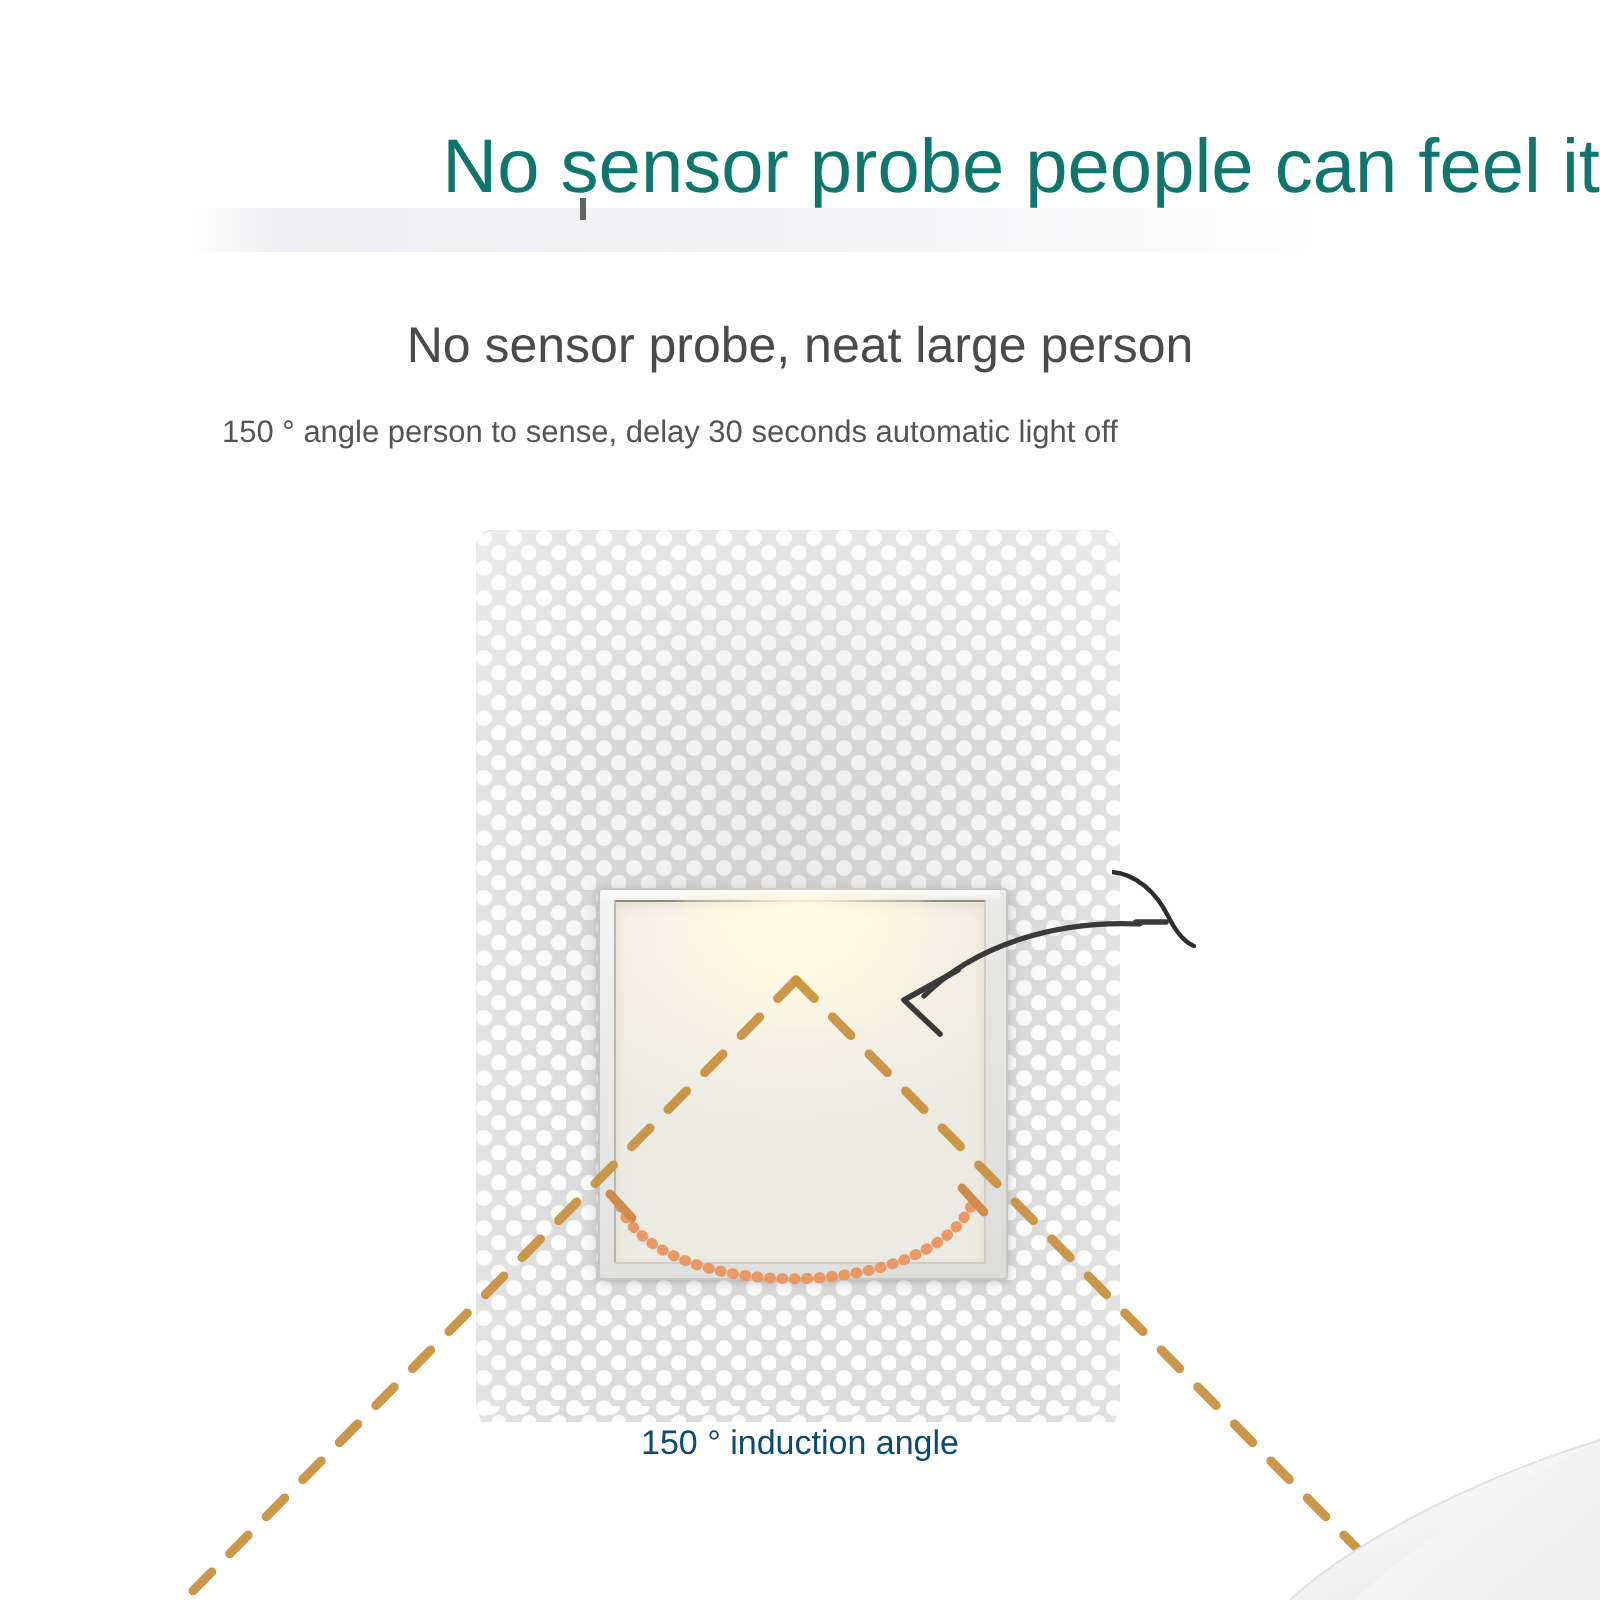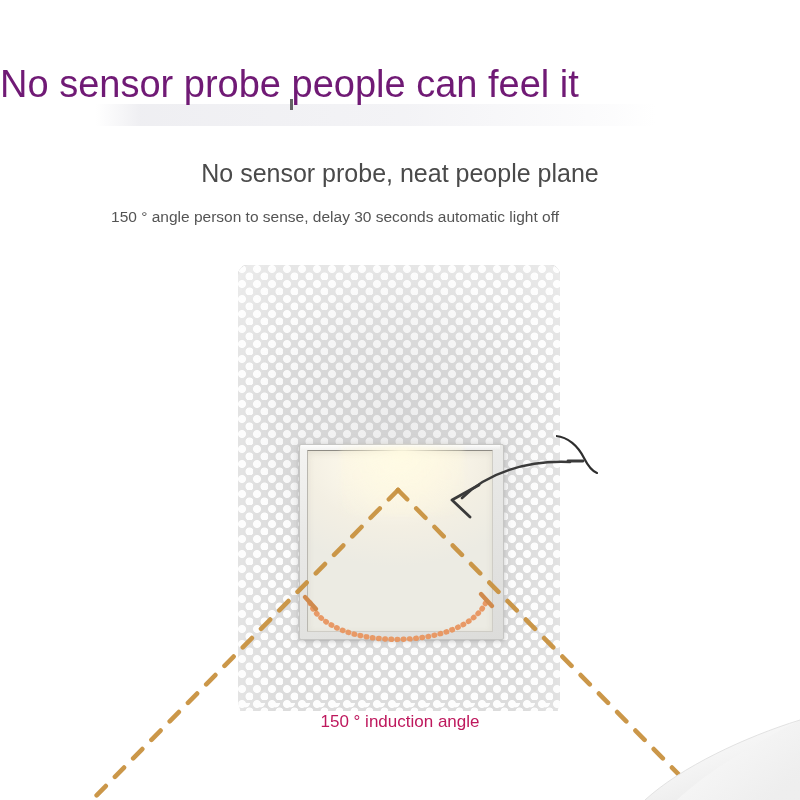--- a/index.html
+++ b/index.html
@@ -20,25 +20,25 @@
     background: #ffffff;
     margin: 0 auto;
   }
 
   
   .headline {
     position: absolute;
     left: 0;
     top: 60px;
     width: 800px;
-    text-align: left;
+    text-align: right;
     font-size: 38px;
     line-height: 48px;
     font-weight: 400;
-    color: #701a75;
+    color: #0f766e;
     letter-spacing: 0px;
     white-space: nowrap;
   }
   .ghost-line {
     position: absolute;
     left: 96px;
     top: 104px;
     width: 560px;
     height: 22px;
     background: linear-gradient(90deg,
@@ -240,21 +240,21 @@
     white-space: nowrap;
   }
   .angle-caption {
     position: absolute;
     left: 0;
     top: 710px;
     width: 800px;
     text-align: center;
     font-size: 17px;
     line-height: 24px;
-    color: #be185d;
+    color: #0c4a6e;
     white-space: nowrap;
   }
 
   
   .page-fold {
     position: absolute;
     right: 0;
     bottom: 0;
     width: 215px;
     height: 115px;
@@ -264,21 +264,21 @@
 </head>
 <body>
 
 <div id="page">
 
   <div class="ghost-line"></div>
   <div class="ghost-tick"></div>
 
   <div class="headline">No sensor probe people can feel it</div>
 
-  <div class="subhead">No sensor probe, neat people plane</div>
+  <div class="subhead">No sensor probe, neat large person</div>
 
   <div class="desc">150 ° angle person to sense, delay 30 seconds automatic light off</div>
 
   <div class="stage">
 
     <div class="wallboard"></div>
     <div class="wall-shade"></div>
     <div class="wall-fringe"></div>
 
     <div class="plate-shadow"></div>

